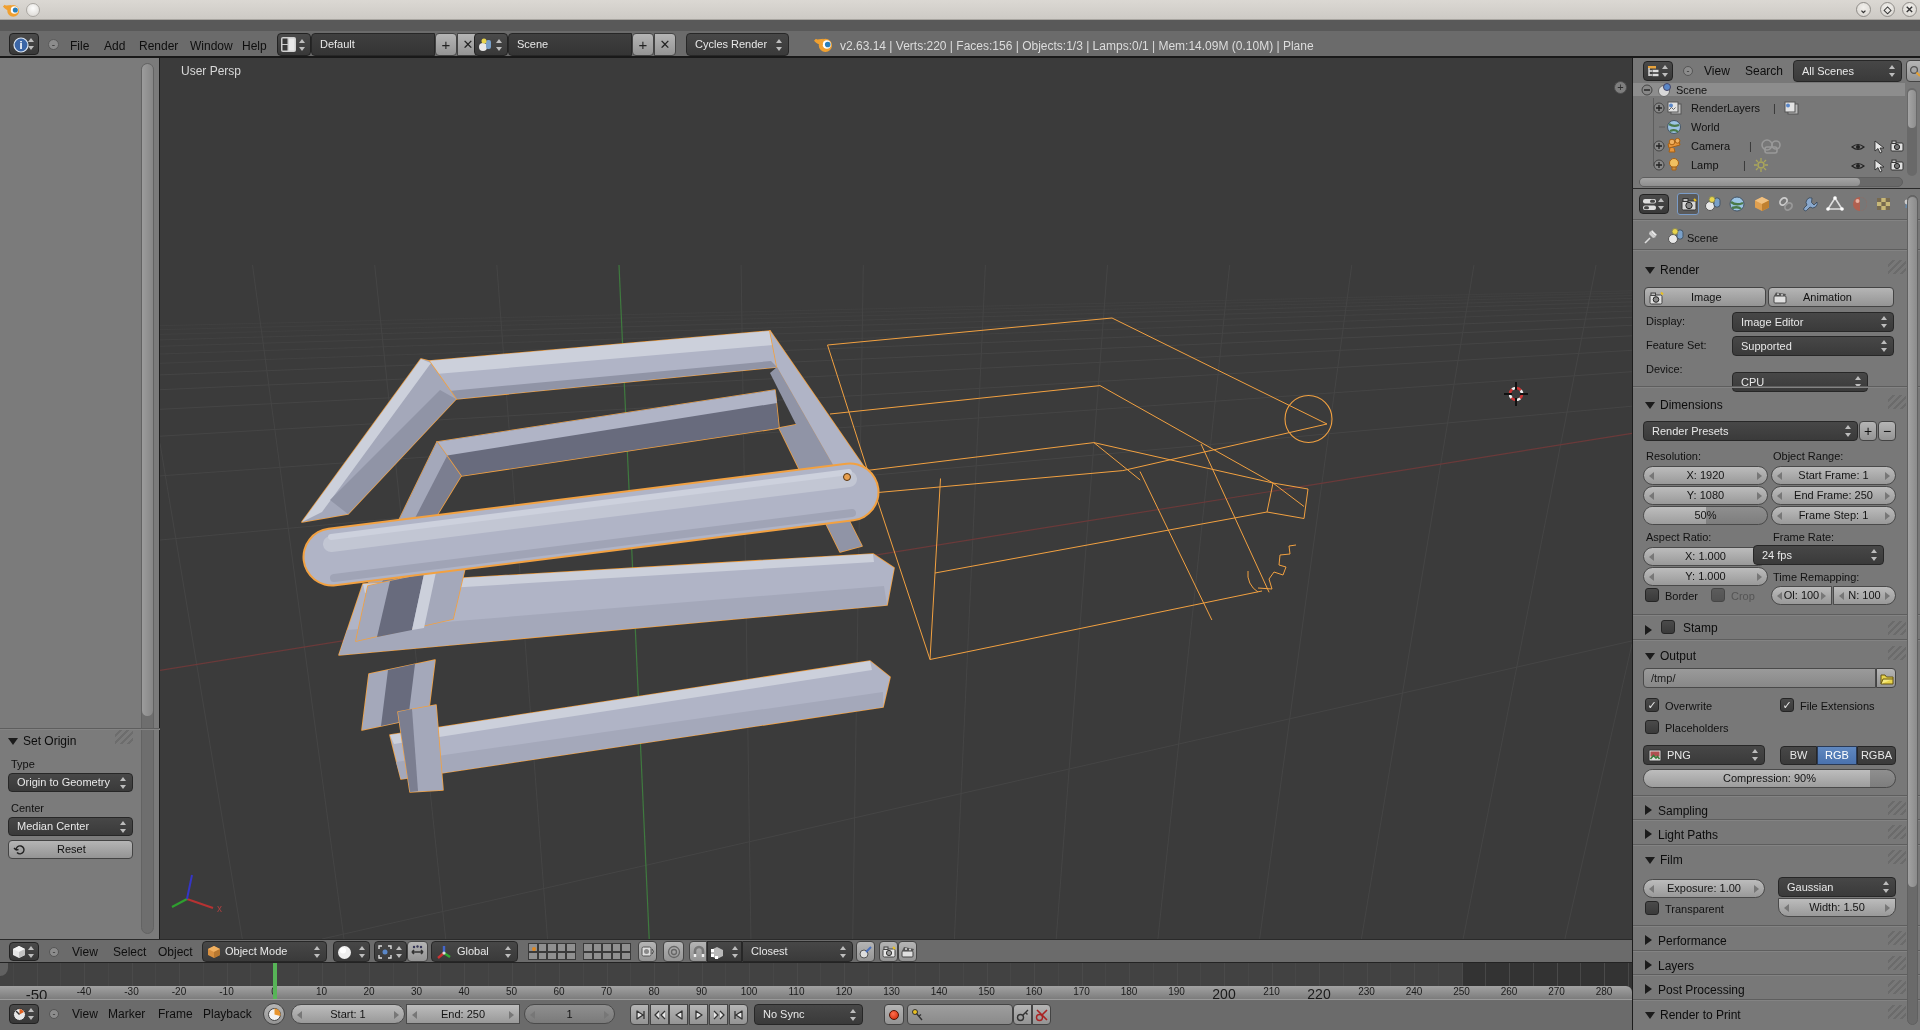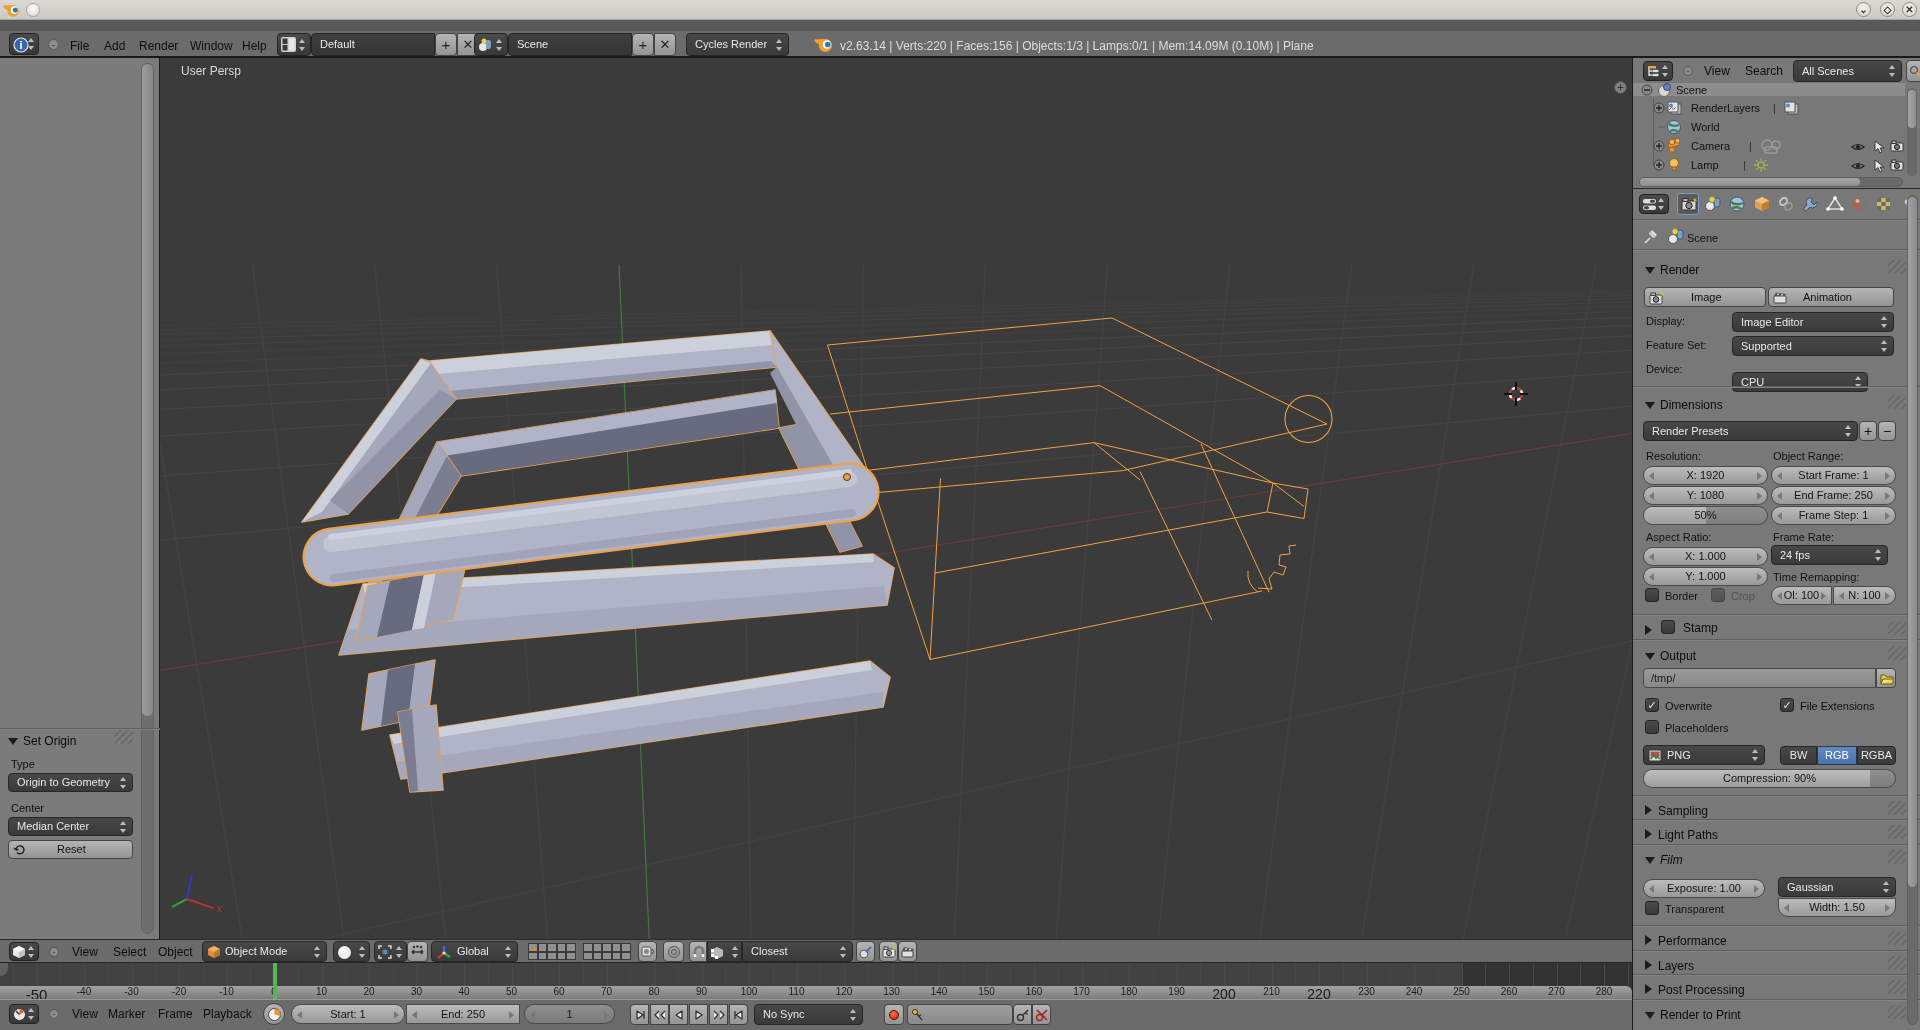--- a/index.html
+++ b/index.html
@@ -798,21 +798,21 @@
     <div class="abs num" style="left:10px;top:277px;width:125px;height:19px;border-radius:10px;"><div class="lt" style="top:5px"></div><div class="rt" style="top:5px"></div><span class="numt" style="position:relative;top:2px;">X: 1920</span></div>
     <div class="abs num" style="left:10px;top:297px;width:125px;height:19px;border-radius:10px;"><div class="lt" style="top:5px"></div><div class="rt" style="top:5px"></div><span class="numt" style="position:relative;top:2px;">Y: 1080</span></div>
     <div class="abs num" style="left:10px;top:317px;width:125px;height:19px;border-radius:10px;background:linear-gradient(#8f8f8f,#7d7d7d);"><div style="position:absolute;left:0;top:0;width:50%;height:100%;background:linear-gradient(#bdbdbd,#9d9d9d);border-radius:10px 0 0 10px;"></div><span class="numt" style="position:relative;top:2px;">50%</span></div>
     <div class="abs num" style="left:138px;top:277px;width:125px;height:19px;border-radius:10px;"><div class="lt" style="top:5px"></div><div class="rt" style="top:5px"></div><span class="numt" style="position:relative;top:2px;">Start Frame: 1</span></div>
     <div class="abs num" style="left:138px;top:297px;width:125px;height:19px;border-radius:10px;"><div class="lt" style="top:5px"></div><div class="rt" style="top:5px"></div><span class="numt" style="position:relative;top:2px;">End Frame: 250</span></div>
     <div class="abs num" style="left:138px;top:317px;width:125px;height:19px;border-radius:10px;"><div class="lt" style="top:5px"></div><div class="rt" style="top:5px"></div><span class="numt" style="position:relative;top:2px;">Frame Step: 1</span></div>
     <div class="abs lbl" style="left:13px;top:342px;">Aspect Ratio:</div>
     <div class="abs lbl" style="left:140px;top:342px;">Frame Rate:</div>
     <div class="abs num" style="left:10px;top:358px;width:125px;height:19px;border-radius:10px;"><div class="lt" style="top:5px"></div><div class="rt" style="top:5px"></div><span class="numt" style="position:relative;top:2px;">X: 1.000</span></div>
     <div class="abs num" style="left:10px;top:378px;width:125px;height:19px;border-radius:10px;"><div class="lt" style="top:5px"></div><div class="rt" style="top:5px"></div><span class="numt" style="position:relative;top:2px;">Y: 1.000</span></div>
-    <div class="abs dd" style="left:138px;top:356px;width:117px;height:20px;">
+    <div class="abs dd" style="left:120px;top:356px;width:131px;height:20px;">
       <span class="ddt" style="top:3px">24 fps</span>
       <div class="updn"></div>
     </div>
     <div class="abs lbl" style="left:140px;top:382px;">Time Remapping:</div>
     <div class="abs chk" style="left:12px;top:399px;"></div>
     <div class="abs lbl" style="left:32px;top:401px;">Border</div>
     <div class="abs chk" style="left:78px;top:399px;opacity:.6"></div>
     <div class="abs lbl" style="left:98px;top:401px;color:#555;">Crop</div>
     <div class="abs num" style="left:138px;top:397px;width:61px;height:19px;border-radius:10px 0 0 10px;"><div class="lt" style="top:5px"></div><div class="rt" style="top:5px"></div><span class="numt" style="position:relative;top:2px;">Ol: 100</span></div>
     <div class="abs num" style="left:200px;top:397px;width:63px;height:19px;border-radius:0 10px 10px 0;"><div class="lt" style="top:5px"></div><div class="rt" style="top:5px"></div><span class="numt" style="position:relative;top:2px;">N: 100</span></div>
@@ -855,21 +855,21 @@
     </div>
     <div class="abs num" style="left:10px;top:580px;width:253px;height:19px;background:linear-gradient(#8f8f8f,#7d7d7d);"><div style="position:absolute;left:0;top:0;width:90%;height:100%;background:linear-gradient(#bdbdbd,#9d9d9d);border-radius:10px 0 0 10px;"></div><span class="numt" style="position:relative;top:2px;">Compression: 90%</span></div>
     <div class="abs psep" style="left:0;top:606px;width:288px;"></div>
     <div class="grip" style="left:255px;top:612px;"></div>
     <div class="abs" style="left:12px;top:612px;"><span class="tri-r"></span><span class="phead">Sampling</span></div>
     <div class="abs psep" style="left:0;top:630px;width:288px;"></div>
     <div class="grip" style="left:255px;top:636px;"></div>
     <div class="abs" style="left:12px;top:636px;"><span class="tri-r"></span><span class="phead">Light Paths</span></div>
     <div class="abs psep" style="left:0;top:655px;width:288px;"></div>
     <div class="grip" style="left:255px;top:661px;"></div>
-    <div class="abs" style="left:12px;top:661px;font-style:italic;"><span class="tri-d"></span><span class="phead">Film</span></div>
+    <div class="abs" style="left:12px;top:661px;"><span class="tri-d"></span><span class="phead">Film</span></div>
     <div class="abs num" style="left:10px;top:690px;width:122px;height:19px;border-radius:10px;"><div class="lt" style="top:5px"></div><div class="rt" style="top:5px"></div><span class="numt" style="position:relative;top:2px;">Exposure: 1.00</span></div>
     <div class="abs dd" style="left:145px;top:688px;width:118px;height:20px;">
       <span class="ddt" style="top:3px">Gaussian</span>
       <div class="updn"></div>
     </div>
     <div class="abs num" style="left:145px;top:709px;width:118px;height:19px;border-radius:0 0 10px 10px;"><div class="lt" style="top:5px"></div><div class="rt" style="top:5px"></div><span class="numt" style="position:relative;top:2px;">Width: 1.50</span></div>
     <div class="abs chk" style="left:12px;top:712px;"></div>
     <div class="abs lbl" style="left:32px;top:714px;">Transparent</div>
     <div class="abs psep" style="left:0;top:736px;width:288px;"></div>
     <div class="grip" style="left:255px;top:742px;"></div>

